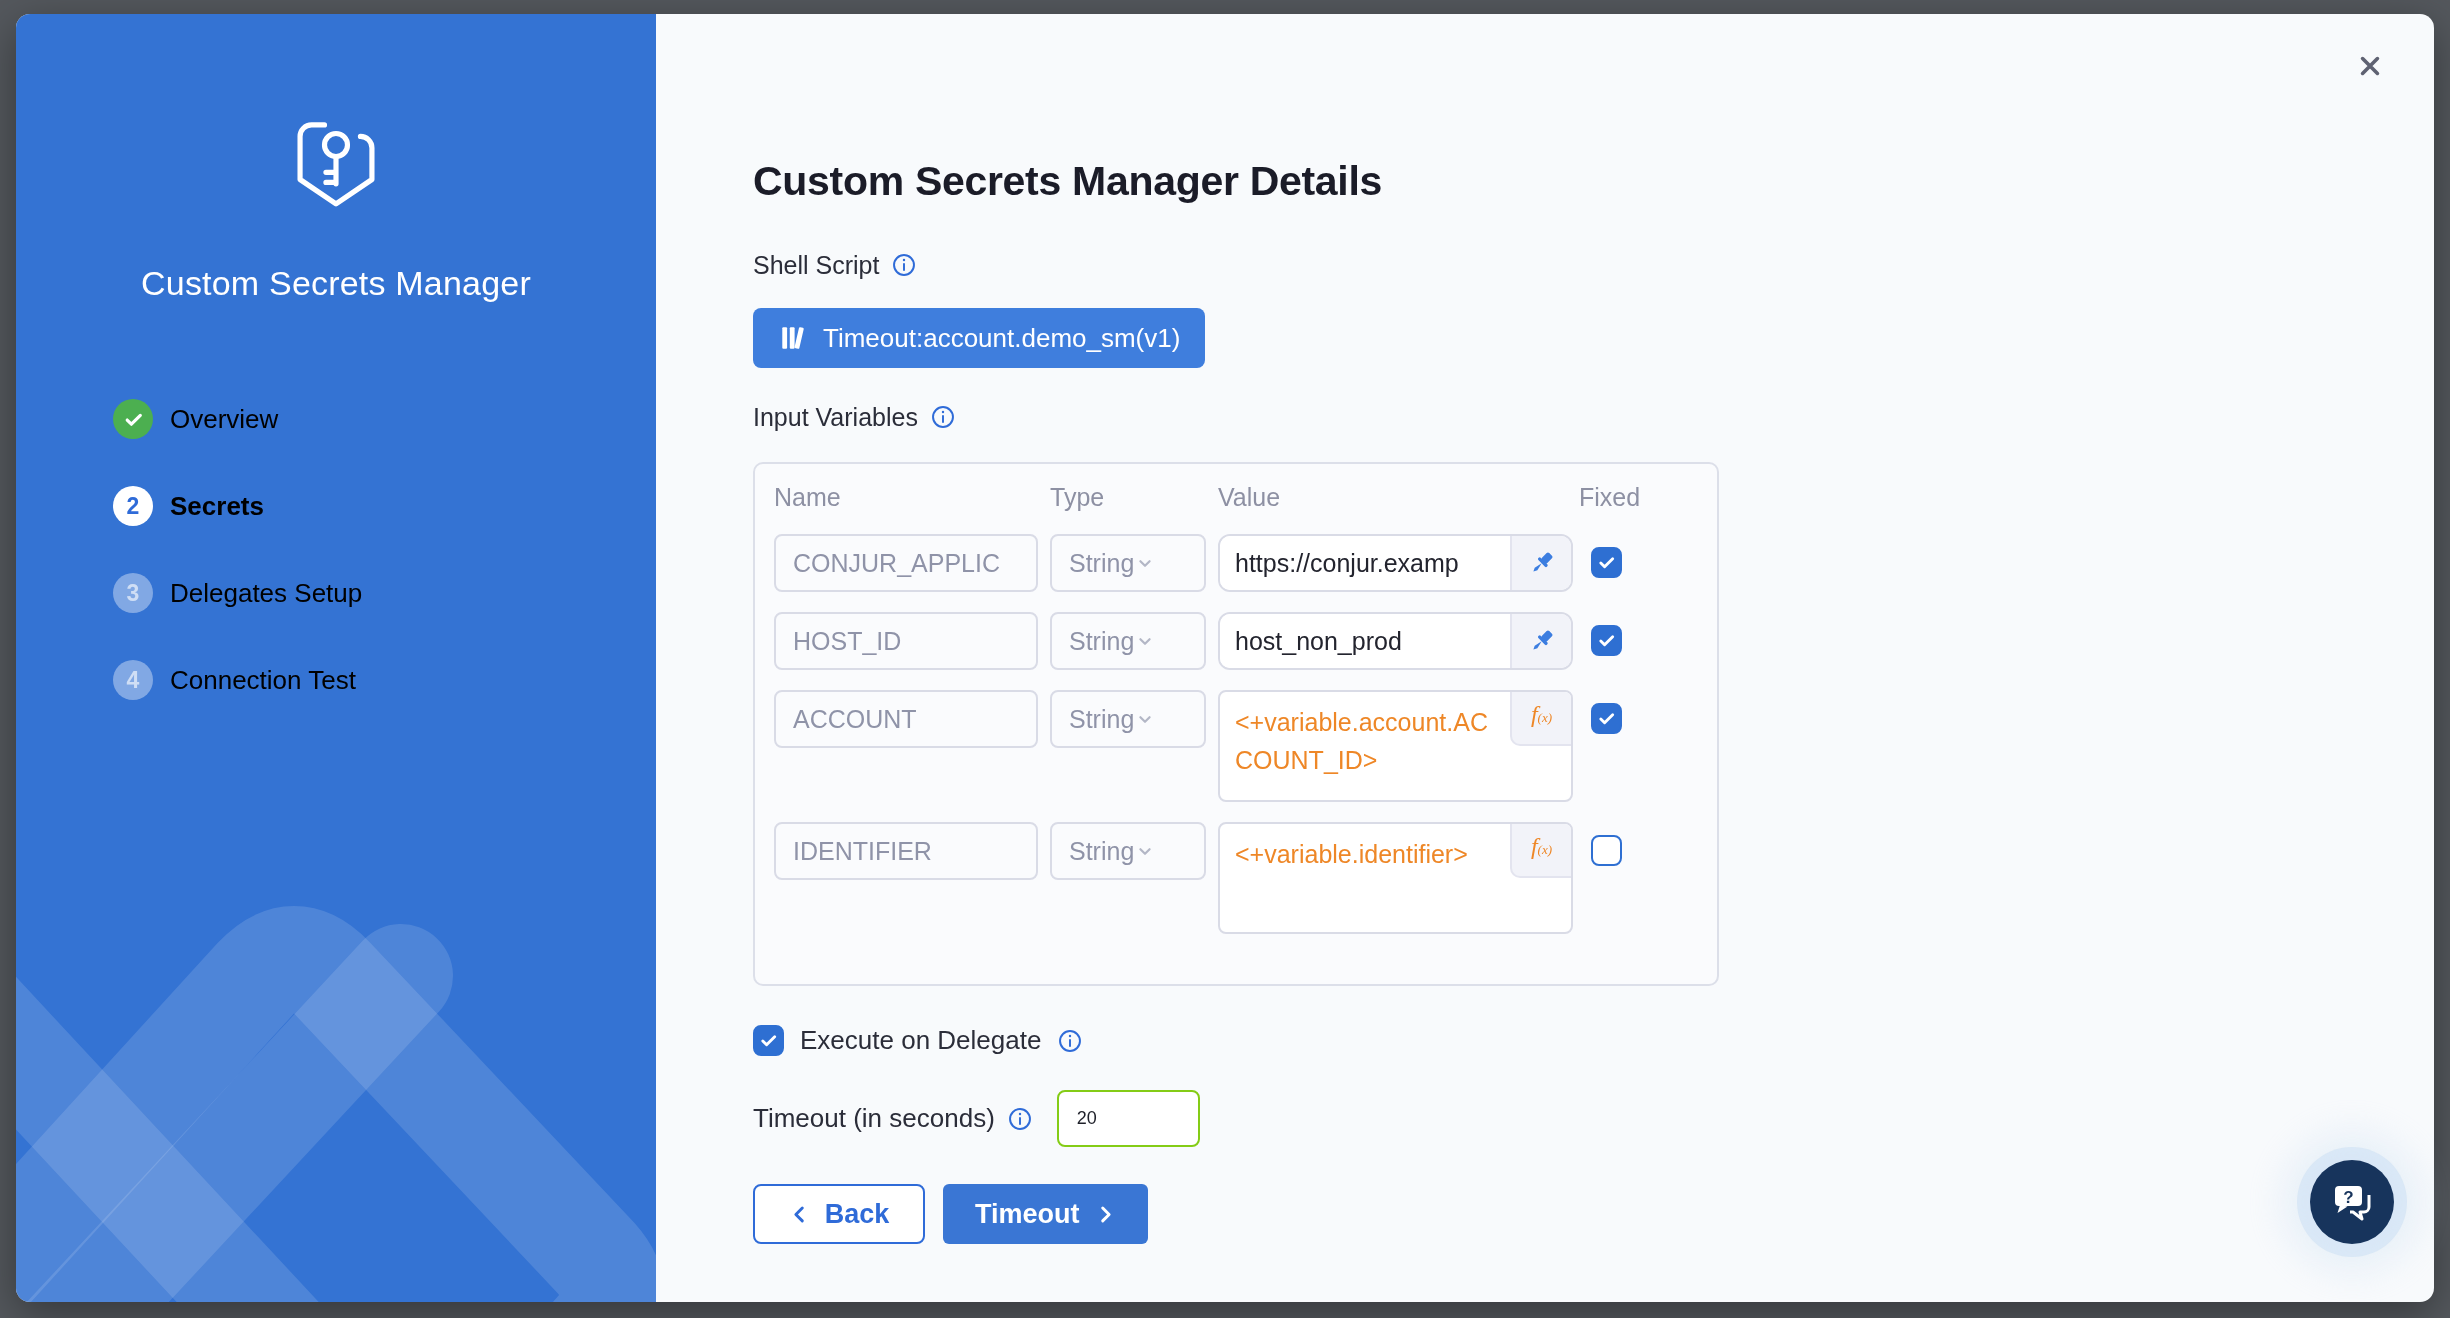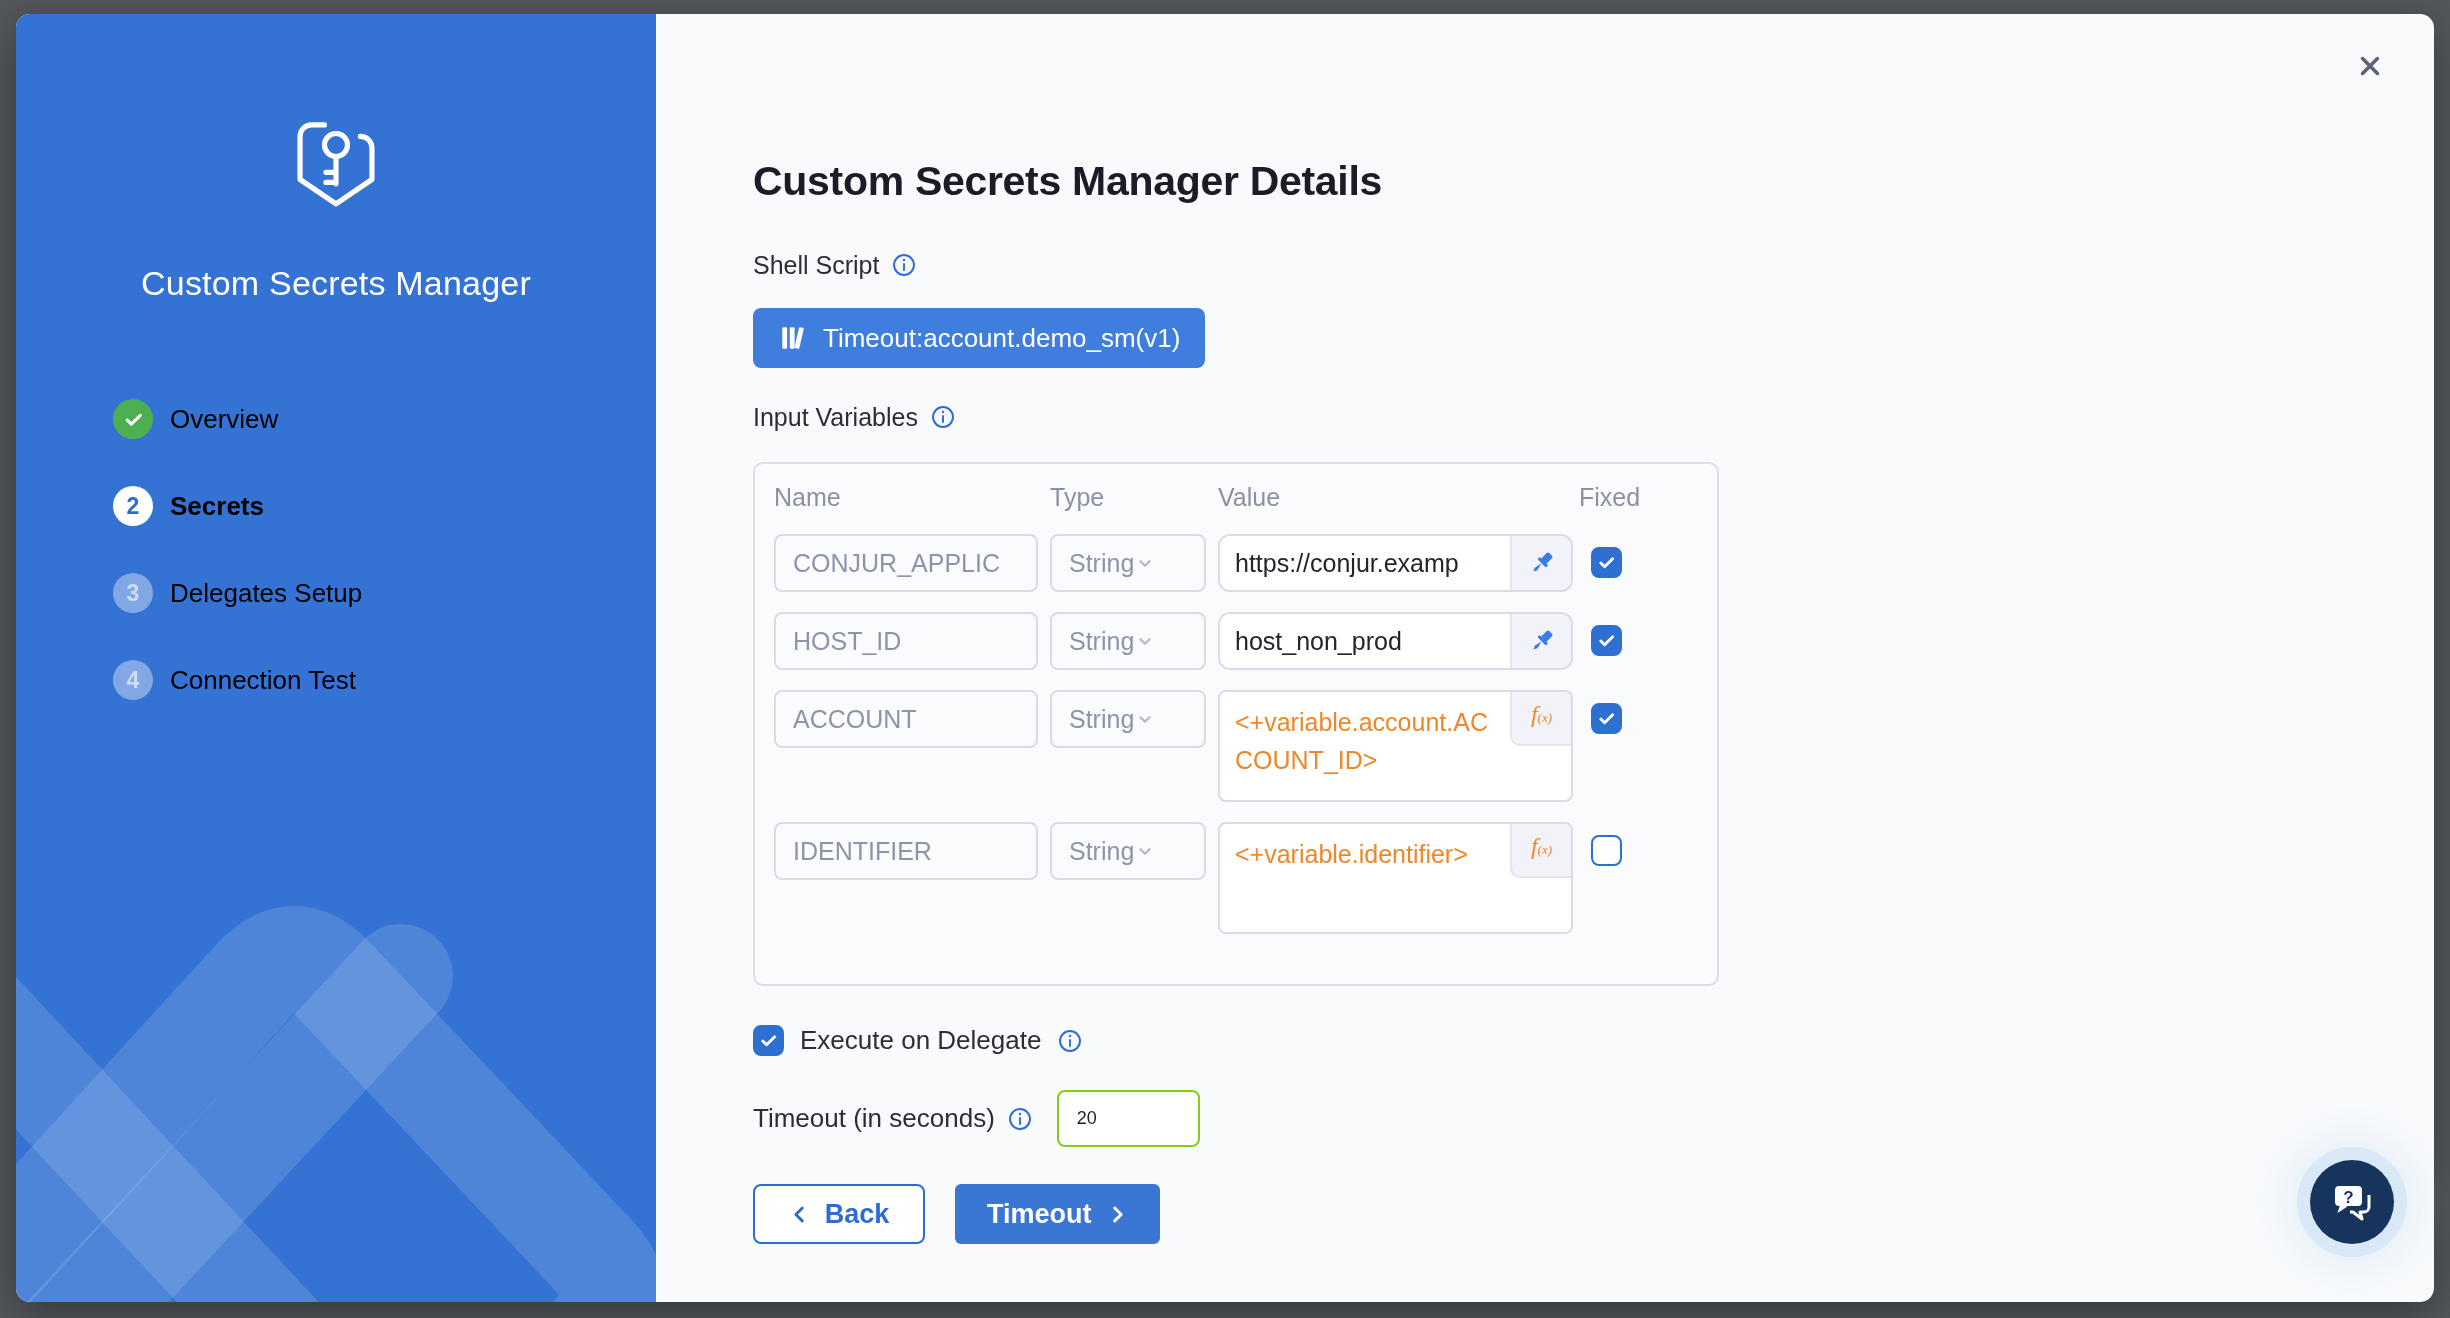--- a/index.html
+++ b/index.html
@@ -58,21 +58,21 @@
   .fx-tab sub{font-size:13px;margin-top:9px}
   .checkbox{width:31px;height:31px;border-radius:8px;border:2.5px solid #2e6fd2;background:#fff;box-sizing:border-box;display:flex;align-items:center;justify-content:center;cursor:pointer;margin-left:6px;margin-top:13px}
   .checkbox.checked{background:#2e6fd2}
   .checkbox svg{display:none}
   .checkbox.checked svg{display:block}
   
   .exec-row{margin-top:39px;display:flex;align-items:center;gap:16px}
   .exec-row .checkbox{margin:0}
   .timeout-row{margin-top:34px;display:flex;align-items:center;gap:12px}
   .timeout-input{box-sizing:border-box;margin-left:12px;width:143px;height:57px;border:2px solid #84cc16;border-radius:8px;background:#fff;font-size:18px;color:#1e2029;padding:0 18px;outline:none;font-family:inherit}
-  .btn-row{margin-top:37px;display:flex;gap:30px;align-items:center}
+  .btn-row{margin-top:37px;display:flex;gap:18px;align-items:center}
   .btn{height:60px;border-radius:8px;font-size:27px;font-weight:700;display:inline-flex;align-items:center;justify-content:center;gap:14px;cursor:pointer;font-family:inherit}
   .btn-back{width:172px;background:#fff;border:2px solid #2f6bd8;color:#2f6bd8;box-sizing:border-box}
   .btn-continue{padding:0 32px;background:#3a76d4;border:none;color:#fff;border-radius:6px}
   
   .help-btn{position:absolute;left:2310px;top:1160px;width:84px;height:84px;border-radius:50%;background:#17345c;display:flex;align-items:center;justify-content:center;cursor:pointer;border:none;z-index:10;
     box-shadow:0 0 0 13px rgba(199,222,243,.5),0 0 36px 28px rgba(199,222,243,.32)}
 </style>
 </head>
 <body>
 

